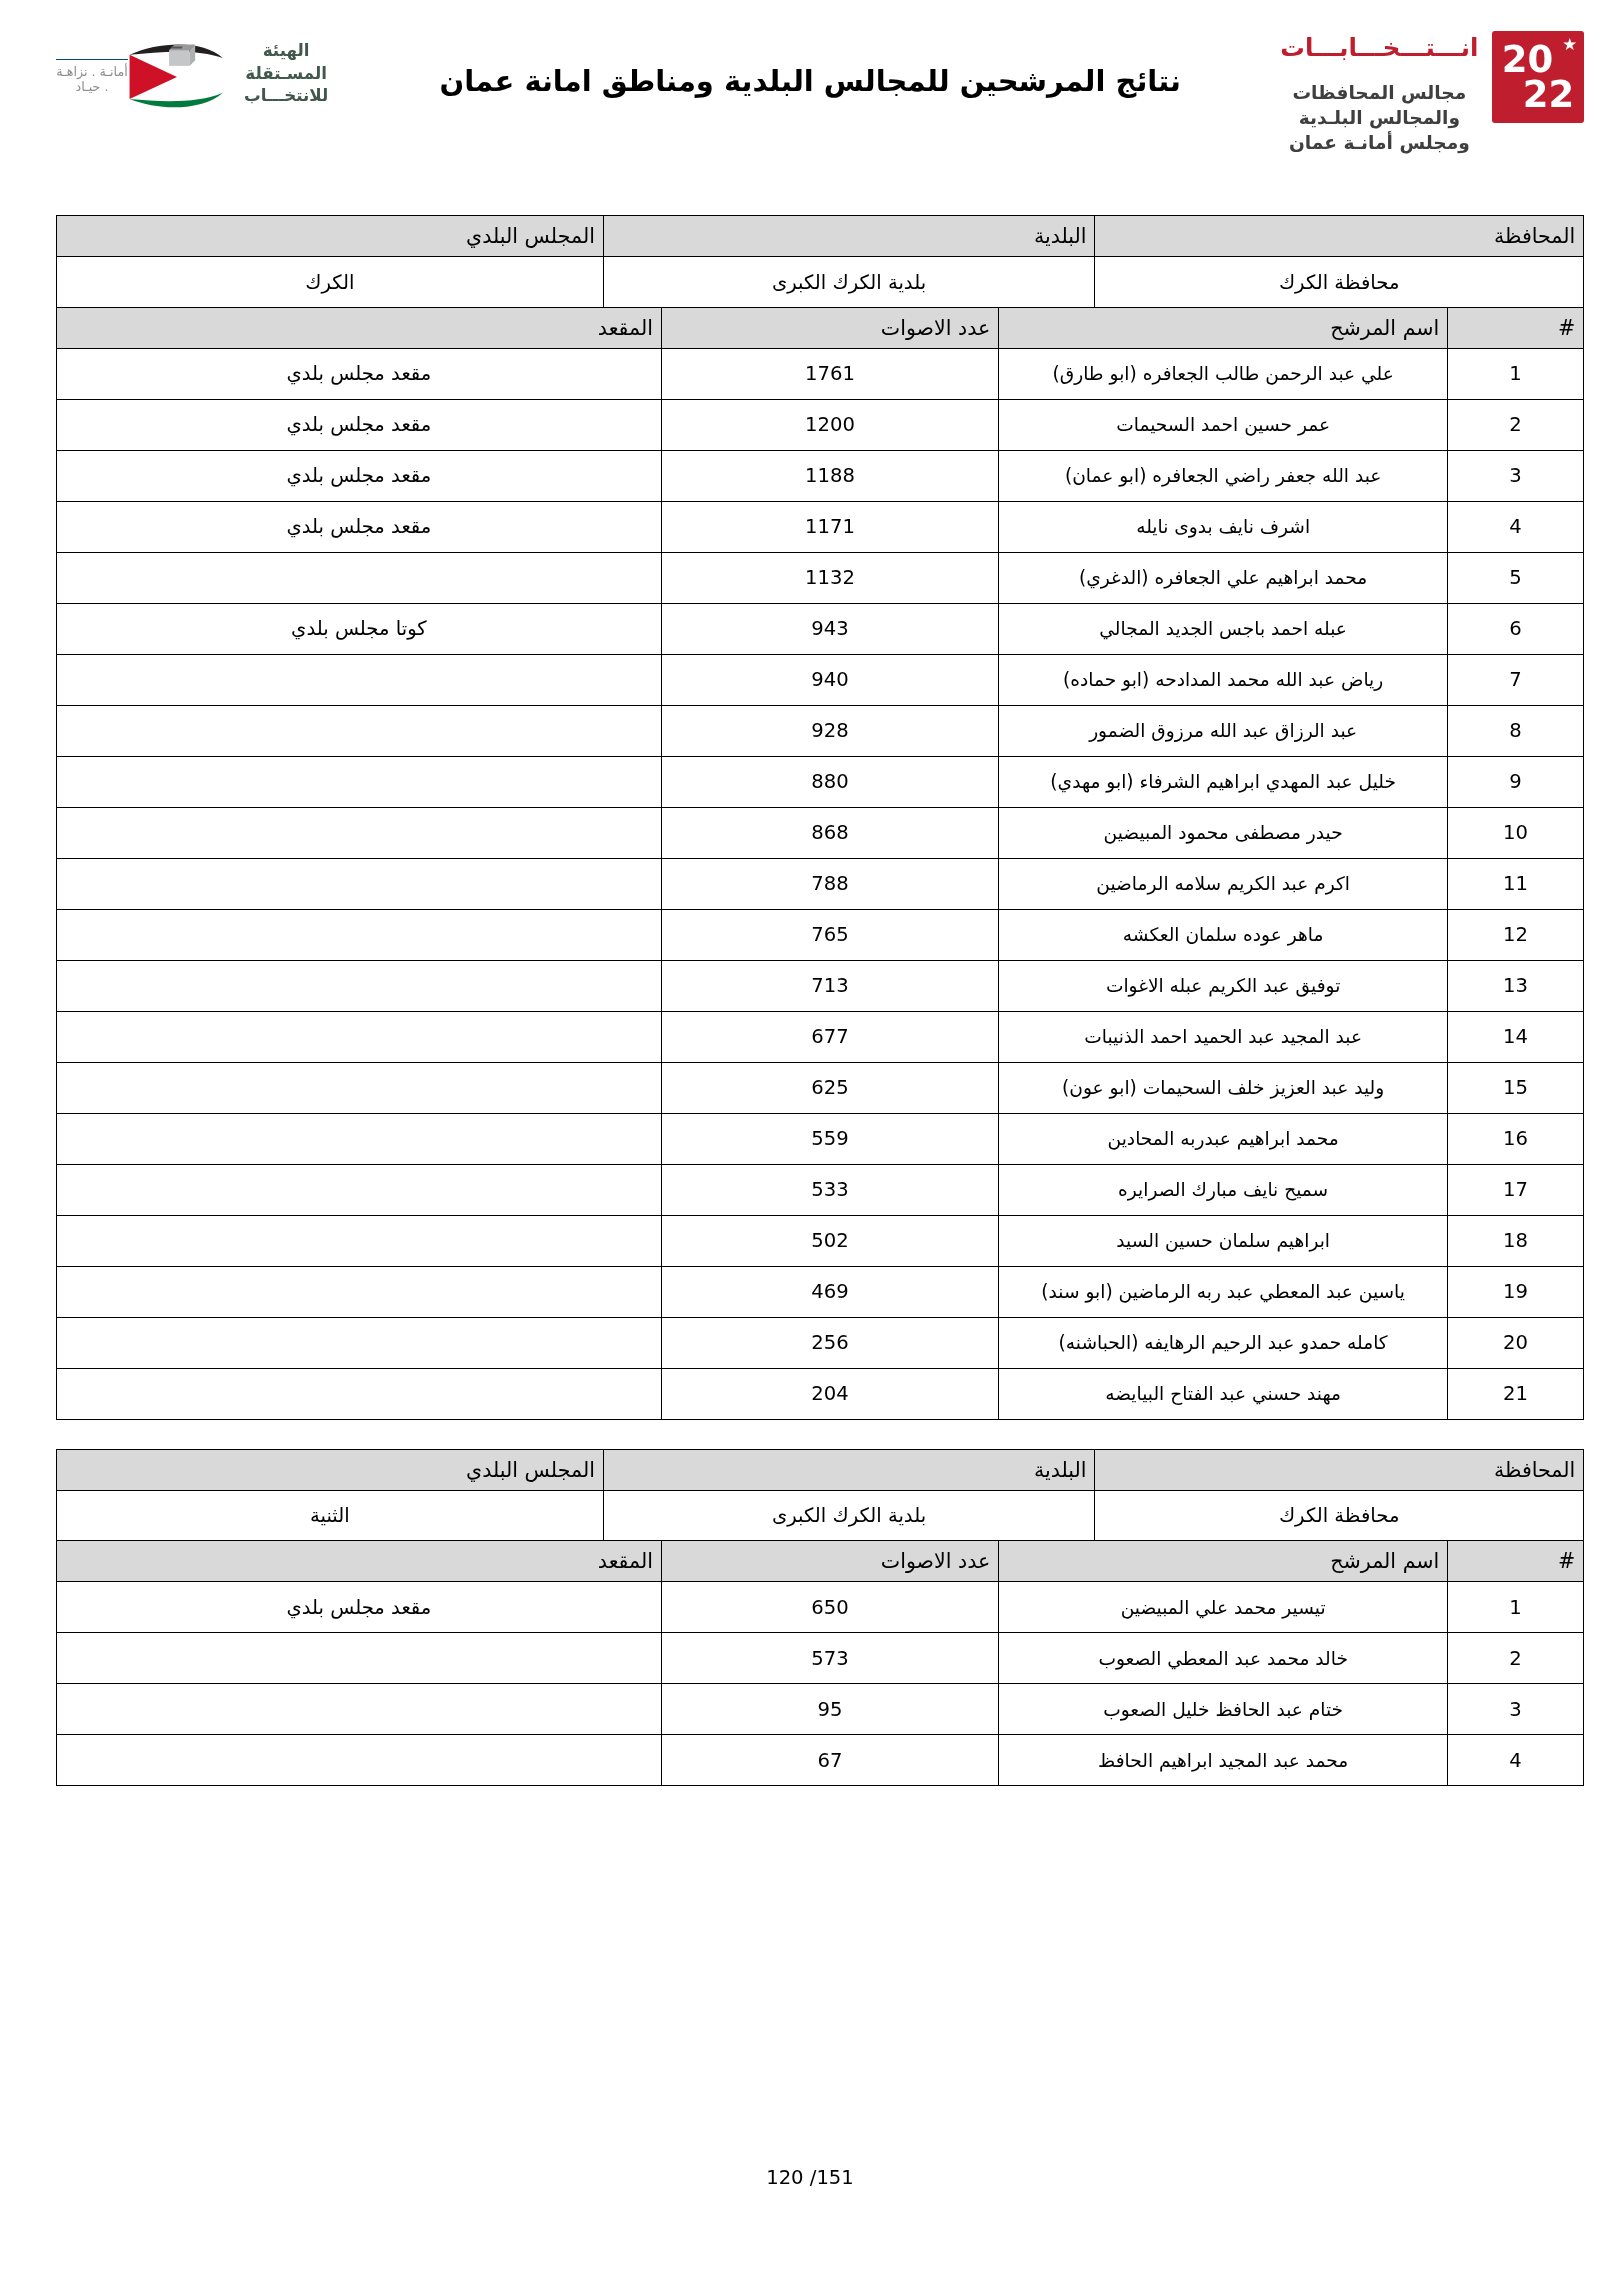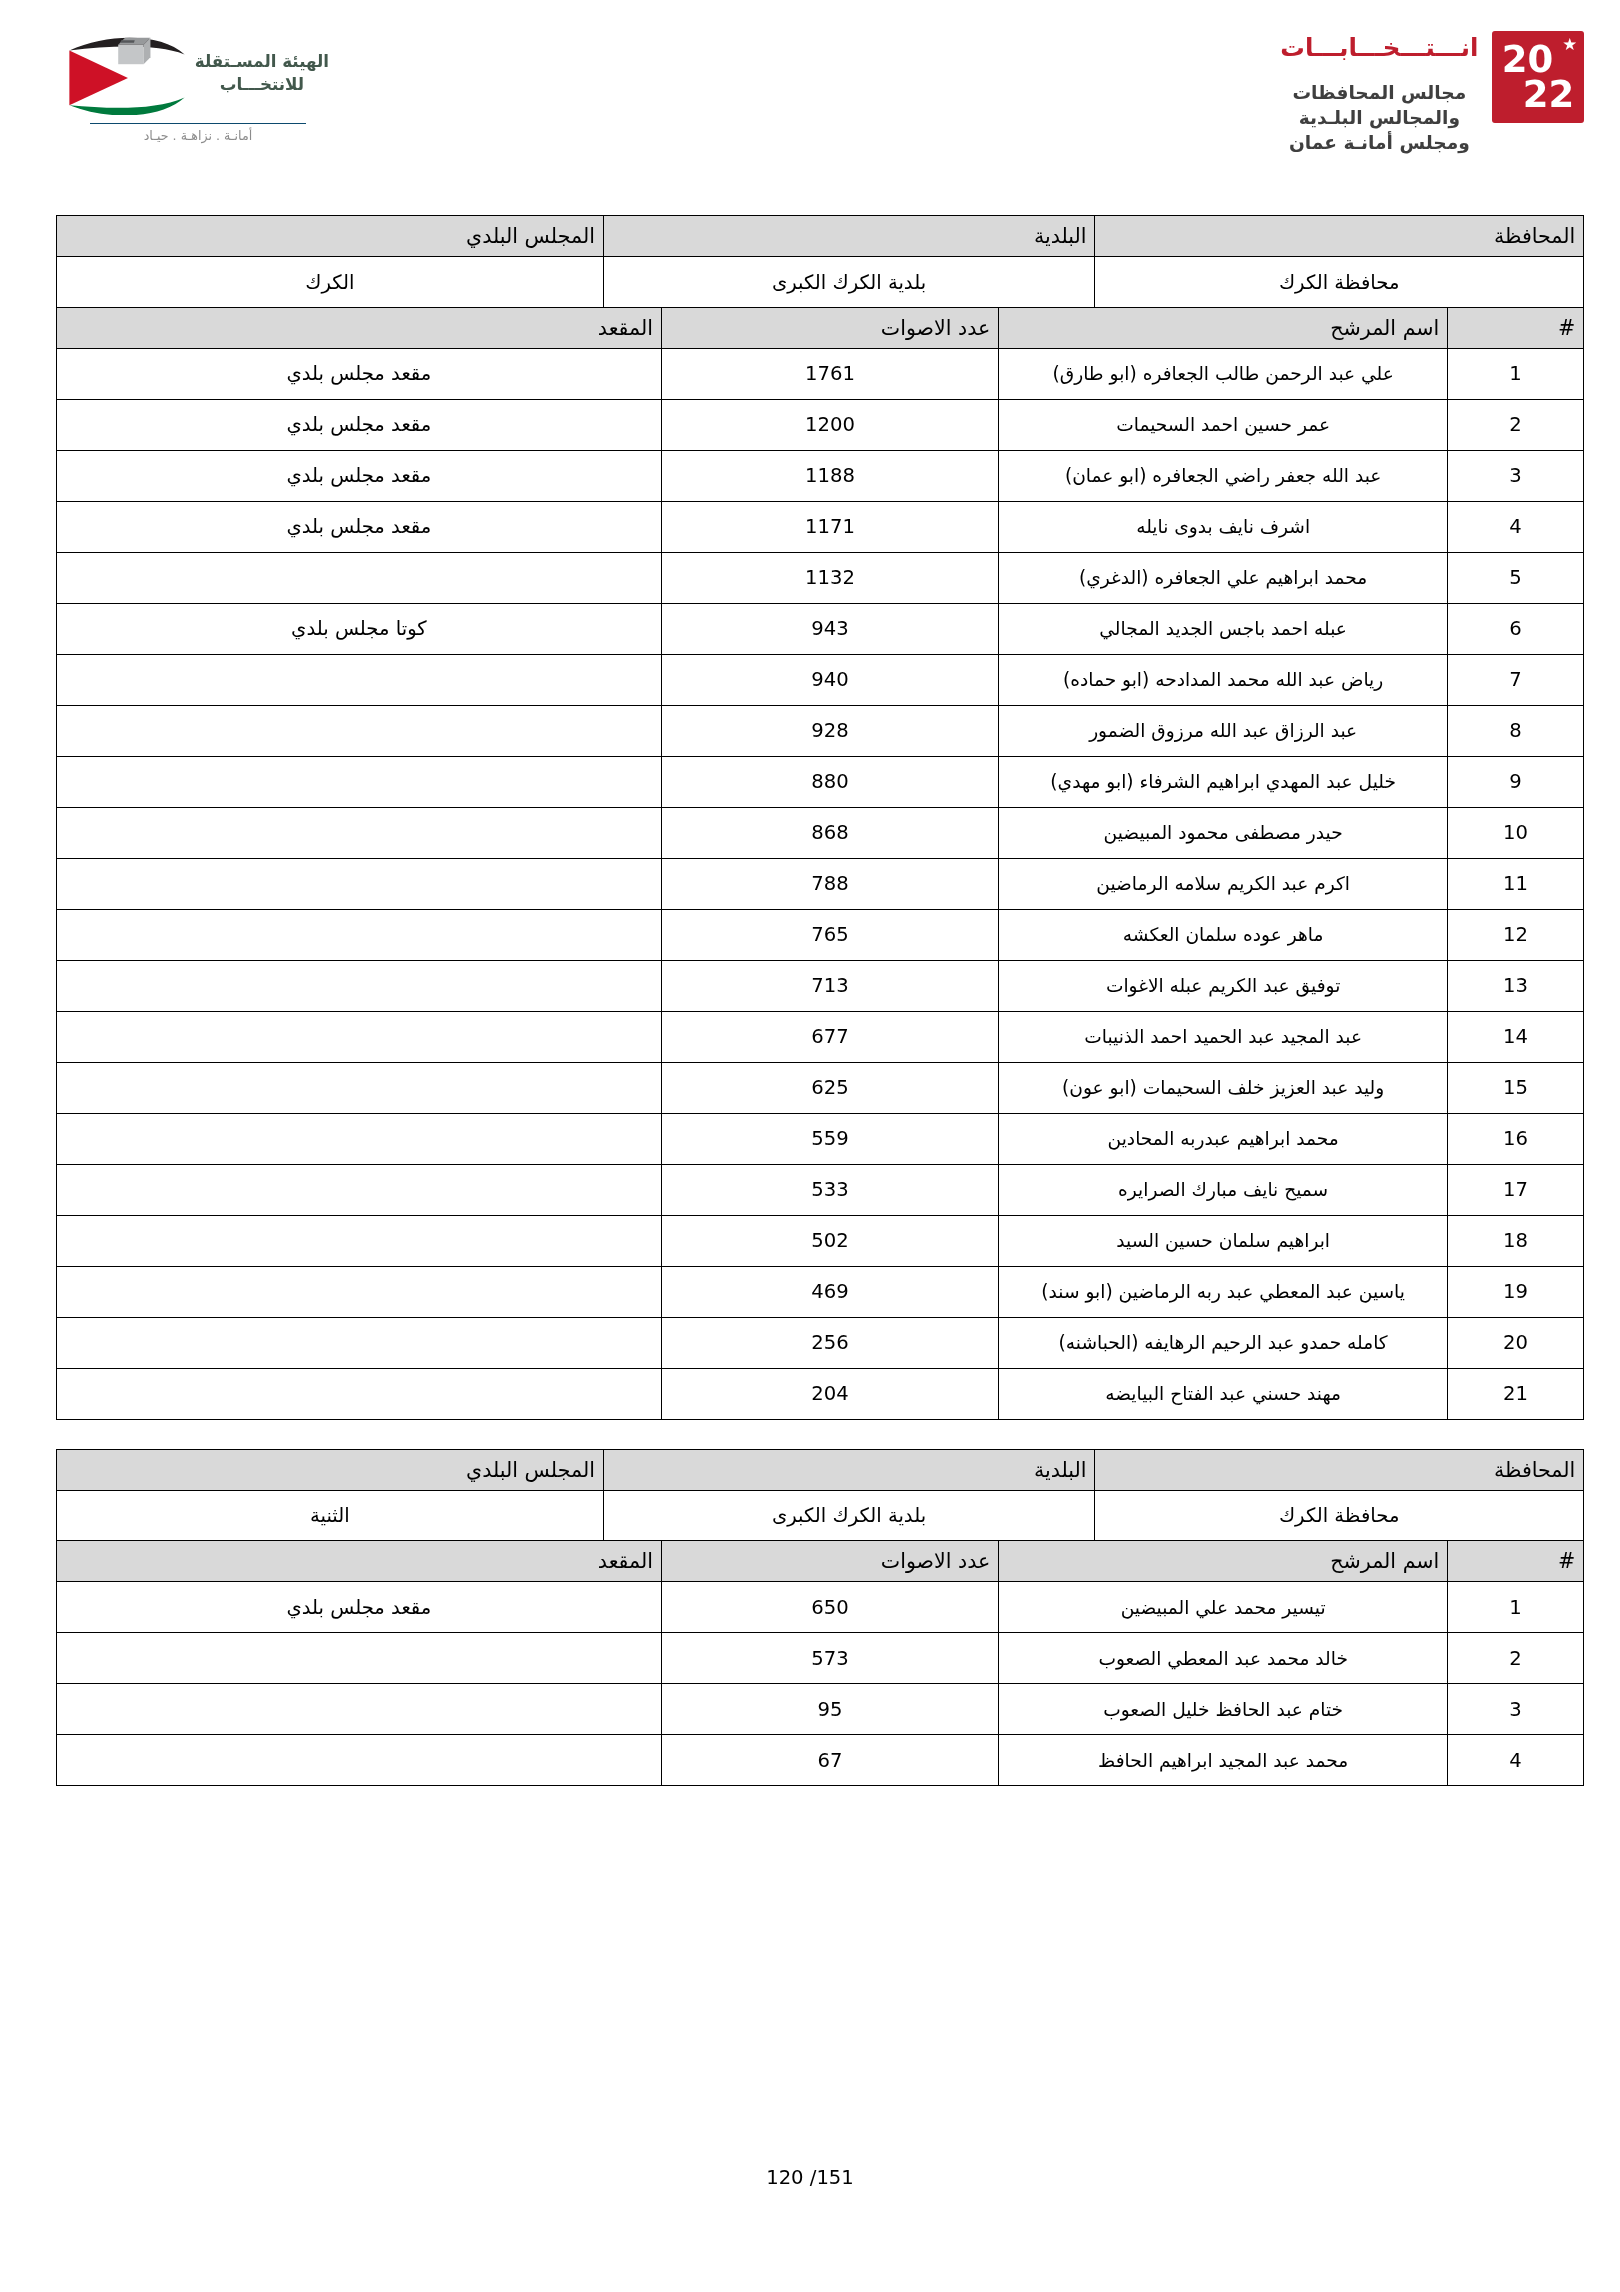--- a/index.html
+++ b/index.html
@@ -50,21 +50,21 @@
   .title {
     flex: 1;
     text-align: center;
     font-size: 29px;
     font-weight: bold;
     margin-top: 33px;
     padding: 0 19.6px;
   }
 
   
-  .iec { display: flex; flex-direction: column; align-items: center; width: 284px; }
+  .iec { display: flex; align-items: center; width: 284px; }
   .iec-top { direction: ltr; display: flex; align-items: center; gap: 7.8px; }
   .iec-name { font-size: 16.7px; font-weight: bold; color: #42584c; text-align: center; line-height: 1.35; letter-spacing: 1px; }
   .iec-tagline { font-size: 12.7px; color: #8c8c8c; margin-top: 7.8px; border-top: 1px solid #0c4a6e; padding-top: 3.9px; width: 216px; text-align: center; }
 
   
   .table-block + .table-block { margin-top: 29px; }
   table { width: 100%; border-collapse: collapse; table-layout: fixed; }
   td, th {
     border: 1.5px solid #000;
     text-align: center;
@@ -111,20 +111,21 @@
         <span class="y22" data-name="year-bottom">22</span>
       </div>
       <div class="brand-text" data-name="election-brand-text">
         <div class="brand-word" data-name="elections-word">انـــتـــخـــابـــات</div>
         <div class="brand-line" data-name="brand-line-1">مجالس المحافظات</div>
         <div class="brand-line" data-name="brand-line-2">والمجالس البلـدية</div>
         <div class="brand-line" data-name="brand-line-3">ومجلس أمانـة عمان</div>
       </div>
     </div>
 
+    <h1 class="title" data-name="page-title">نتائج المرشحين للمجالس البلدية ومناطق امانة عمان</h1>
 
     <div class="iec" data-name="iec-logo">
       <div class="iec-top" data-name="iec-logo-top">
         <svg width="120" height="84" viewBox="0 0 122 86" data-name="iec-flag-icon" aria-hidden="true">
           <path d="M2,20 C42,2 96,2 120,24 C90,13 46,15 2,20 Z" fill="#231f20"></path>
           <polygon points="2,20 62,48 2,76" fill="#ce1126"></polygon>
           <path d="M2,76 C42,92 96,90 120,68 C90,81 46,80 2,76 Z" fill="#007a3d"></path>
           <g data-name="ballot-box-icon">
             <rect x="52" y="14" width="26" height="20" fill="#c4c6c8"></rect>
             <polygon points="52,14 59,7 85,7 78,14" fill="#97999b"></polygon>

